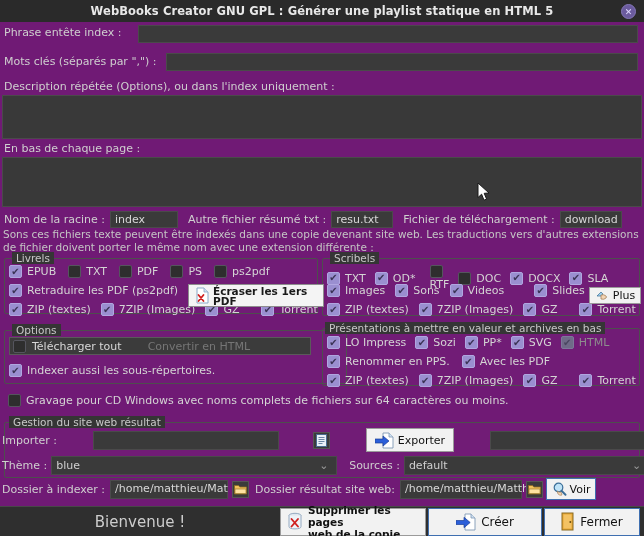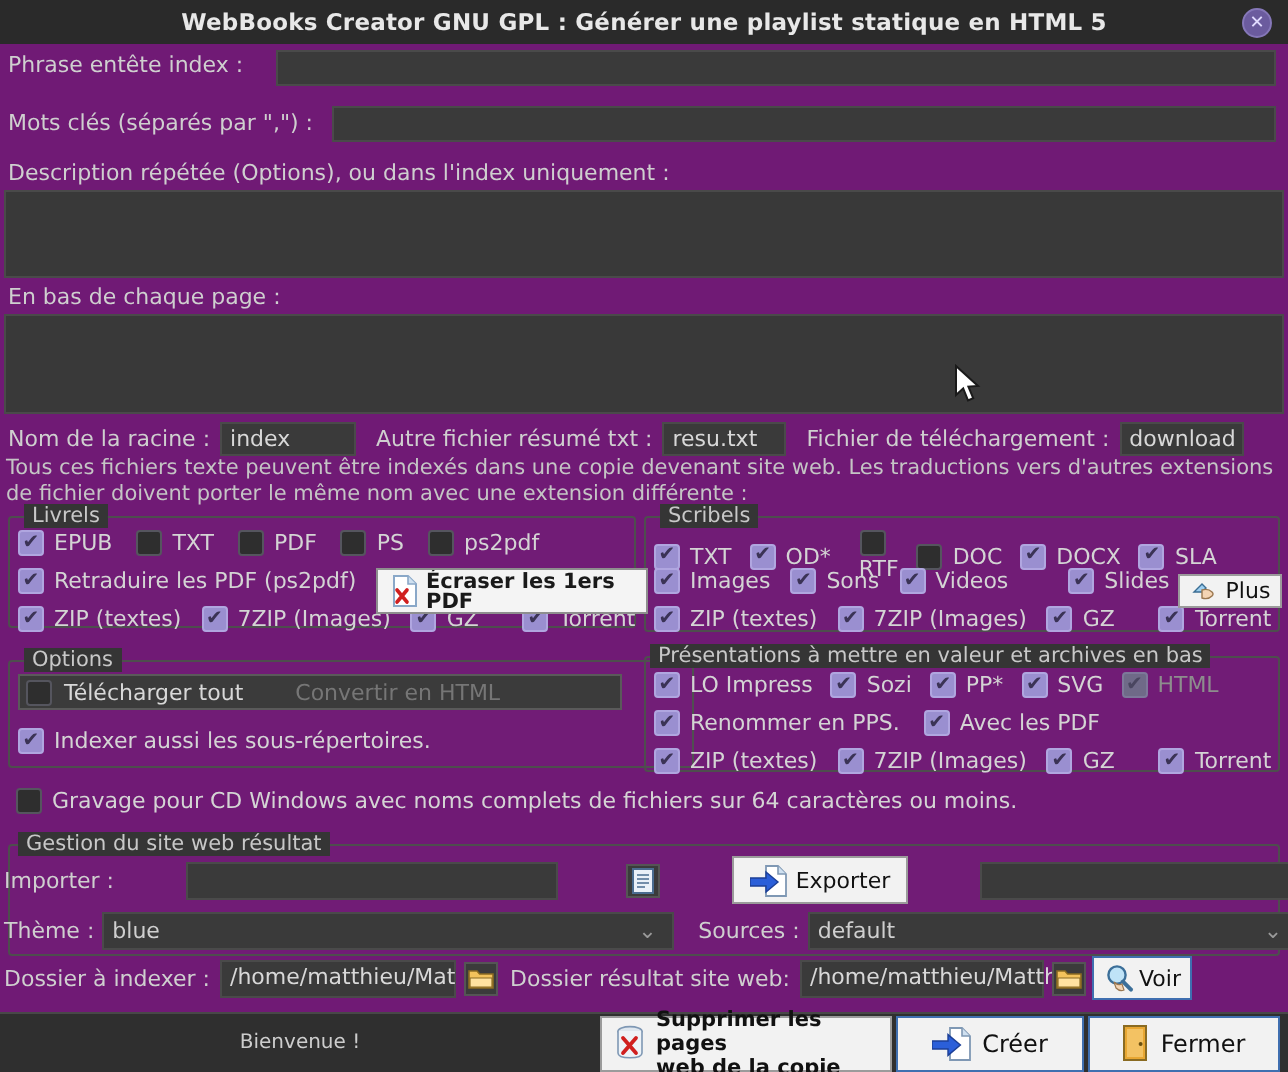--- a/index.html
+++ b/index.html
@@ -104,21 +104,21 @@
     color: #d6d6d6; z-index: 40; display: flex; align-items: center;
   }
 
   
   .statusbar {
     position: absolute; left: 0; bottom: 0; width: 644px; height: 30px;
     background: #2f2f2f; border-top: 1px solid #484848;
     display: flex; align-items: center;
   }
   .welcome {
-    flex: 1; text-align: center; color: #cdcdcd; font-size: 10px;
+    flex: 1; text-align: center; color: #cdcdcd; font-size: 15px;
   }
   .cursor { position: absolute; z-index: 60; pointer-events: none; }
 
   svg { display:block; }
 </style>
 </head>
 <body>
 
 <div id="app">
 
@@ -151,21 +151,21 @@
 
   <div class="row" style="left:4px; top:210px; height:18px;">
     <span class="lbl">Nom de la racine :</span>
     <div class="field" style="margin-left:5px; width:68px;">index</div>
     <span class="lbl" style="margin-left:10px;">Autre fichier résumé txt :</span>
     <div class="field" style="margin-left:5px; width:62px;">resu.txt</div>
     <span class="lbl" style="margin-left:10px;">Fichier de téléchargement :</span>
     <div class="field" style="margin-left:5px; width:62px;">download</div>
   </div>
 
-  <div style="position:absolute; left:3px; top:228px; width:638px; font-size:10.5px; color:#c5c5c5; line-height:12.5px;">Tous ces fichiers texte peuvent être indexés dans une copie devenant site web. Les traductions vers d'autres extensions de fichier doivent porter le même nom avec une extension différente :</div>
+  <div style="position:absolute; left:3px; top:228px; width:638px; font-size:10.5px; color:#c5c5c5; line-height:12.5px;">Sons ces fichiers texte peuvent être indexés dans une copie devenant site web. Les traductions vers d'autres extensions de fichier doivent porter le même nom avec une extension différente :</div>
 
   <div class="group" style="left:4px; top:258px; width:314px; height:56px;">
     <span class="group-title">Livrels</span>
 
     <div style="position:absolute; left:4px; top:6px; display:flex; align-items:flex-end;">
       <span class="cb">
         <span class="box on"></span>
         <span class="t">EPUB</span>
       </span>
       <span class="cb" style="margin-left:12px;">
@@ -485,21 +485,21 @@
             <path d="M4.5 7 L11 14.5 M11 7 L4.5 14.5" stroke="#d02020" stroke-width="1.9" stroke-linecap="round"></path>
           </svg>
         </span>
         <div style="text-align:left;">
           <div>Supprimer les pages</div>
           <div>web de la copie</div>
         </div>
       </div>
     </div>
 
-    <div class="btn" style="width:94px; height:28px; margin-left:2px; gap:4px; border:1px solid #3f6fb0;">
+    <div class="btn" style="width:114px; height:28px; margin-left:2px; gap:4px; border:1px solid #3f6fb0;">
       <span>
         <svg width="21" height="18" viewBox="0 0 21 18">
           <path d="M9 1 h6 l4 4 v12 h-10 z" fill="#ffffff" stroke="#7f98b4" stroke-width=".9"></path>
           <path d="M15 1 v4 h4" fill="#cfe0f0" stroke="#7f98b4" stroke-width=".8"></path>
           <path d="M0 7.5 h8 v-3.2 l6.2 5.2 -6.2 5.2 v-3.2 h-8 z" fill="#2b5fd9" stroke="#1c3f96" stroke-width=".7"></path>
         </svg>
       </span>
       <span style="font-size:12px;">Créer</span>
     </div>
 

